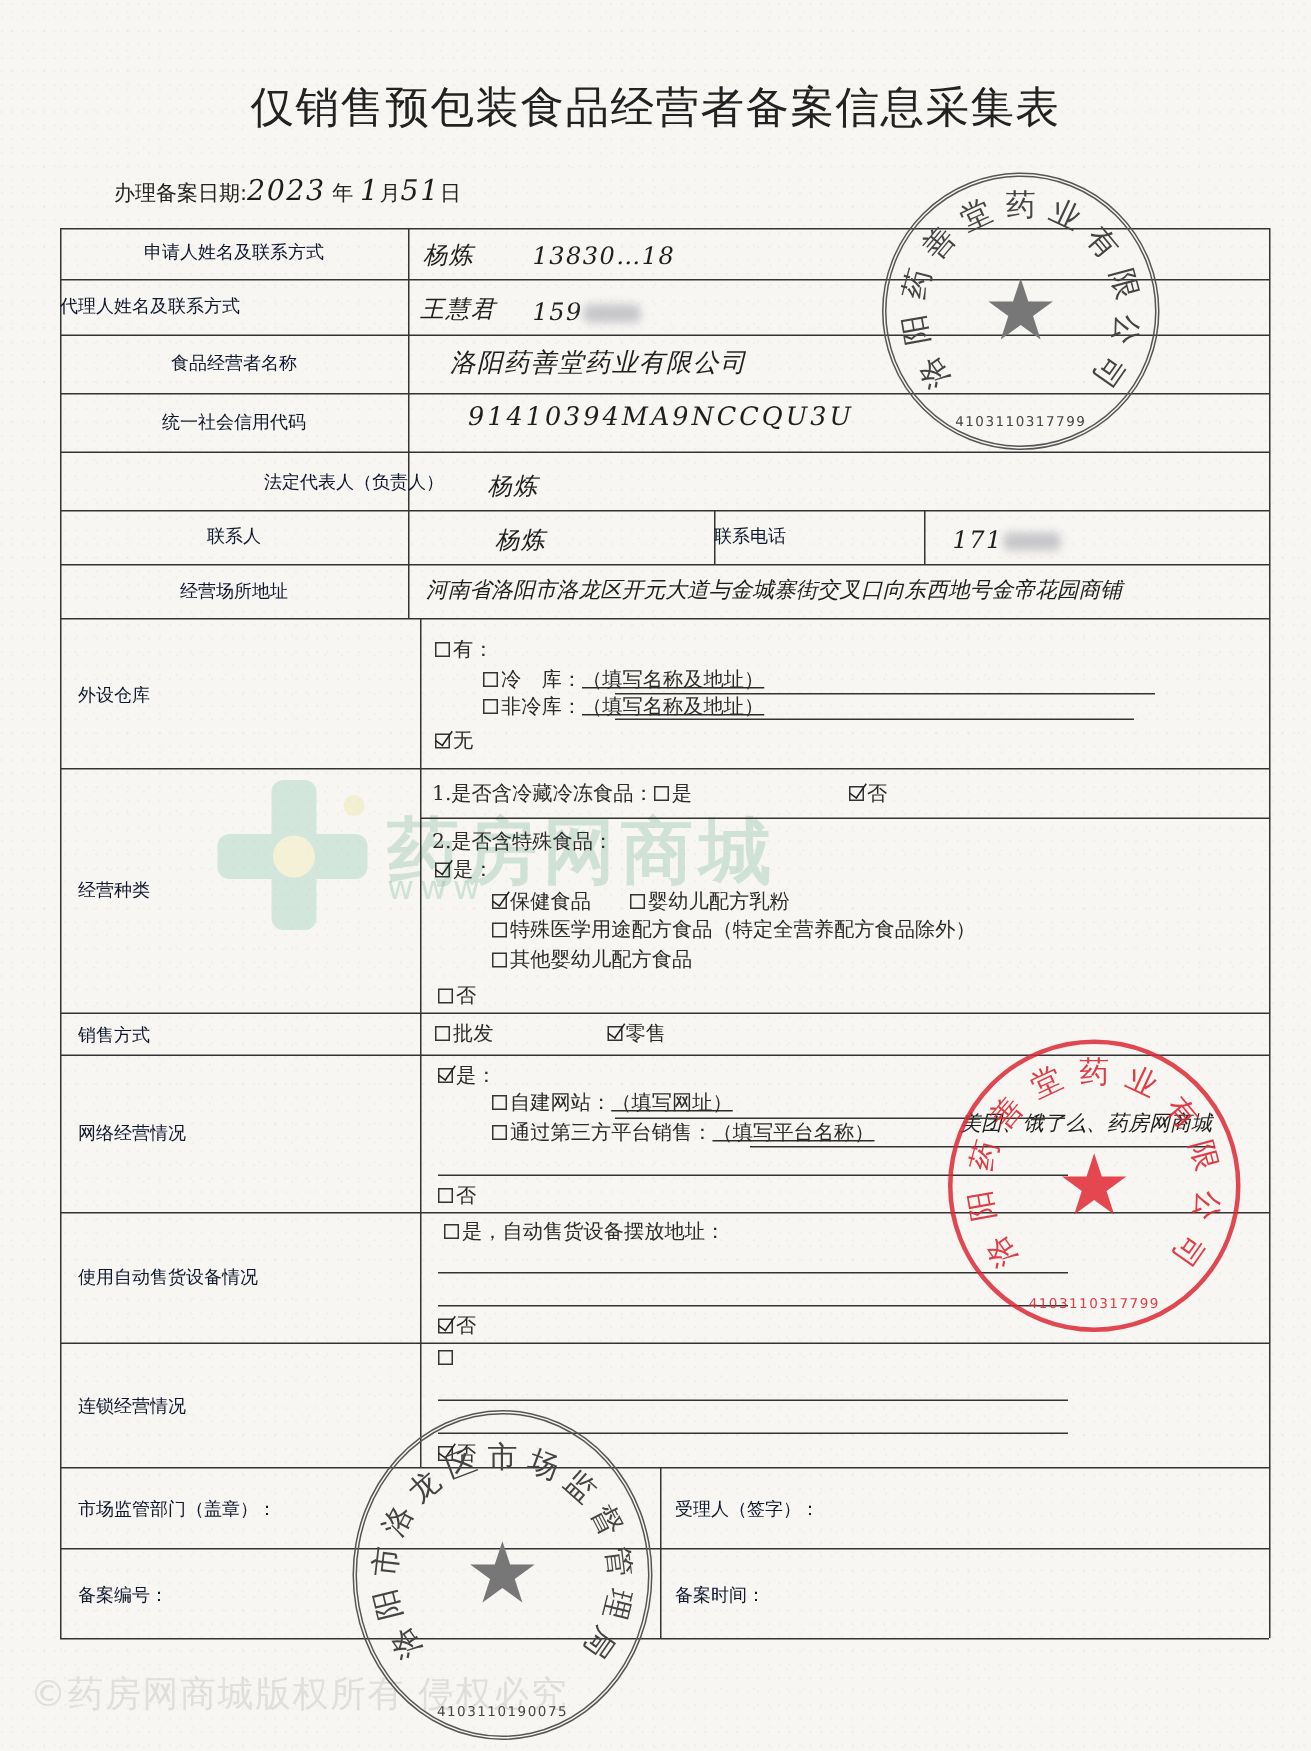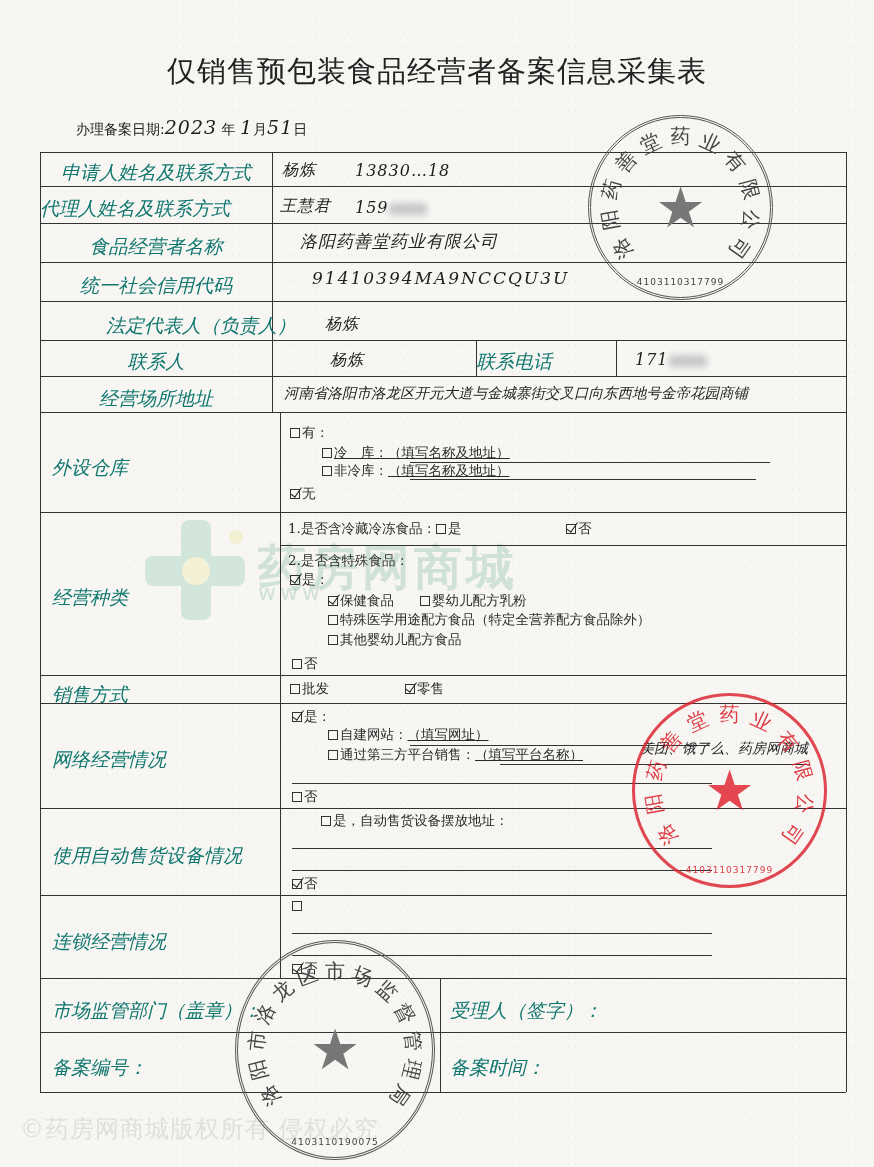--- a/index.html
+++ b/index.html
@@ -22,21 +22,21 @@
     text-align:center; font-size:29px; letter-spacing:1px; color:#222;
   }
   .date-line {
     position:absolute; left:76px; top:116px; font-size:14px; color:#222;
   }
   .date-line .hw { font-family:"DejaVu Serif", serif; font-style:italic; font-size:19px; }
 
   .cell { position:absolute; box-sizing:border-box; }
   .hline { position:absolute; height:0; border-top:1.6px solid #333; }
   .vline { position:absolute; width:0; border-left:1.6px solid #333; }
-  .lbl { position:absolute; font-size:19px; color:#0f766e; white-space:nowrap;font-style:italic; }
+  .lbl { position:absolute; font-size:12px; color:#0f172a; white-space:nowrap; }
   .hw {
     position:absolute; font-family:"DejaVu Serif", serif; font-style:italic;
     font-size:16px; color:#1e1e1e; white-space:nowrap; letter-spacing:1px;
   }
   .opt { position:absolute; font-size:13.5px; color:#2b2b2b; white-space:nowrap; font-family:"DejaVu Serif", serif; }
   .box {
     display:inline-block; width:10px; height:10px; border:1.2px solid #333;
     vertical-align:-1px; margin-right:2px; position:relative; box-sizing:border-box;
   }
   .box.checked::after {
@@ -159,21 +159,21 @@
 <div class="lbl" style="left:40px; width:232px; top:349px; text-align:center;">联系人</div>
 <div class="hw" style="left:330px; top:350px;">杨炼</div>
 <div class="lbl" style="left:476px; width:140px; top:349px; ">联系电话</div>
 <div class="hw" style="left:635px; top:350px;"><span>171</span><span class="blur"></span></div>
 
 <div class="lbl" style="left:40px; width:232px; top:386px; text-align:center;">经营场所地址</div>
 <div class="hw" style="left:284px; top:384px; font-size:14.5px; letter-spacing:0;">河南省洛阳市洛龙区开元大道与金城寨街交叉口向东西地号金帝花园商铺</div>
 
 <div class="lbl" style="left:52px; top:455px;">外设仓库</div>
 <div class="opt" style="left:290px; top:424px;"><span class="box"></span><span>有：</span></div>
-<div class="opt" style="left:322px; top:444px;text-decoration:underline;"><span class="box"></span><span>冷　库：</span><span class="u">（填写名称及地址）</span></div>
+<div class="opt" style="left:322px; top:444px;"><span class="box"></span><span>冷　库：</span><span class="u">（填写名称及地址）</span></div>
 <div class="uline" style="left:410px; width:360px; top:462px;"></div>
 <div class="opt" style="left:322px; top:462px;"><span class="box"></span><span>非冷库：</span><span class="u">（填写名称及地址）</span></div>
 <div class="uline" style="left:410px; width:346px; top:479px;"></div>
 <div class="opt" style="left:290px; top:485px;"><span class="box checked"></span><span>无</span></div>
 
 <div class="lbl" style="left:52px; top:585px;">经营种类</div>
 <div class="opt" style="left:288px; top:520px;"><span>1.是否含冷藏冷冻食品：</span><span class="box"></span><span>是</span></div>
 <div class="opt" style="left:566px; top:520px;"><span class="box checked"></span><span>否</span></div>
 <div class="opt" style="left:288px; top:552px;">2.是否含特殊食品：</div>
 <div class="opt" style="left:290px; top:571px;"><span class="box checked"></span><span>是：</span></div>
@@ -191,21 +191,21 @@
 <div class="opt" style="left:292px; top:708px;"><span class="box checked"></span><span>是：</span></div>
 <div class="opt" style="left:328px; top:726px;"><span class="box"></span><span>自建网站：</span><span class="u">（填写网址）</span></div>
 <div class="opt" style="left:328px; top:746px;"><span class="box"></span><span>通过第三方平台销售：</span><span class="u">（填写平台名称）</span></div>
 <div class="hw" style="left:640px; top:740px; font-size:14px; letter-spacing:0;">美团、饿了么、药房网商城</div>
 <div class="uline" style="left:410px; width:300px; top:745px;"></div>
 <div class="uline" style="left:500px; width:310px; top:764px;"></div>
 <div class="uline" style="left:292px; width:420px; top:783px;"></div>
 <div class="opt" style="left:292px; top:788px;"><span class="box"></span><span>否</span></div>
 
 <div class="lbl" style="left:52px; top:843px;">使用自动售货设备情况</div>
-<div class="opt" style="left:301px; top:812px;padding-left:20px;"><span class="box"></span><span>是，自动售货设备摆放地址：</span></div>
+<div class="opt" style="left:276px; top:812px;padding-left:20px;"><span class="box"></span><span>是，自动售货设备摆放地址：</span></div>
 <div class="uline" style="left:292px; width:420px; top:848px;"></div>
 <div class="uline" style="left:292px; width:420px; top:870px;"></div>
 <div class="opt" style="left:292px; top:875px;"><span class="box checked"></span><span>否</span></div>
 
 <div class="lbl" style="left:52px; top:929px;">连锁经营情况</div>
 <div class="opt" style="left:292px; top:897px;"><span class="box"></span></div>
 <div class="uline" style="left:292px; width:420px; top:933px;"></div>
 <div class="uline" style="left:292px; width:420px; top:955px;"></div>
 <div class="opt" style="left:292px; top:960px;"><span class="box checked"></span><span>否</span></div>
 

